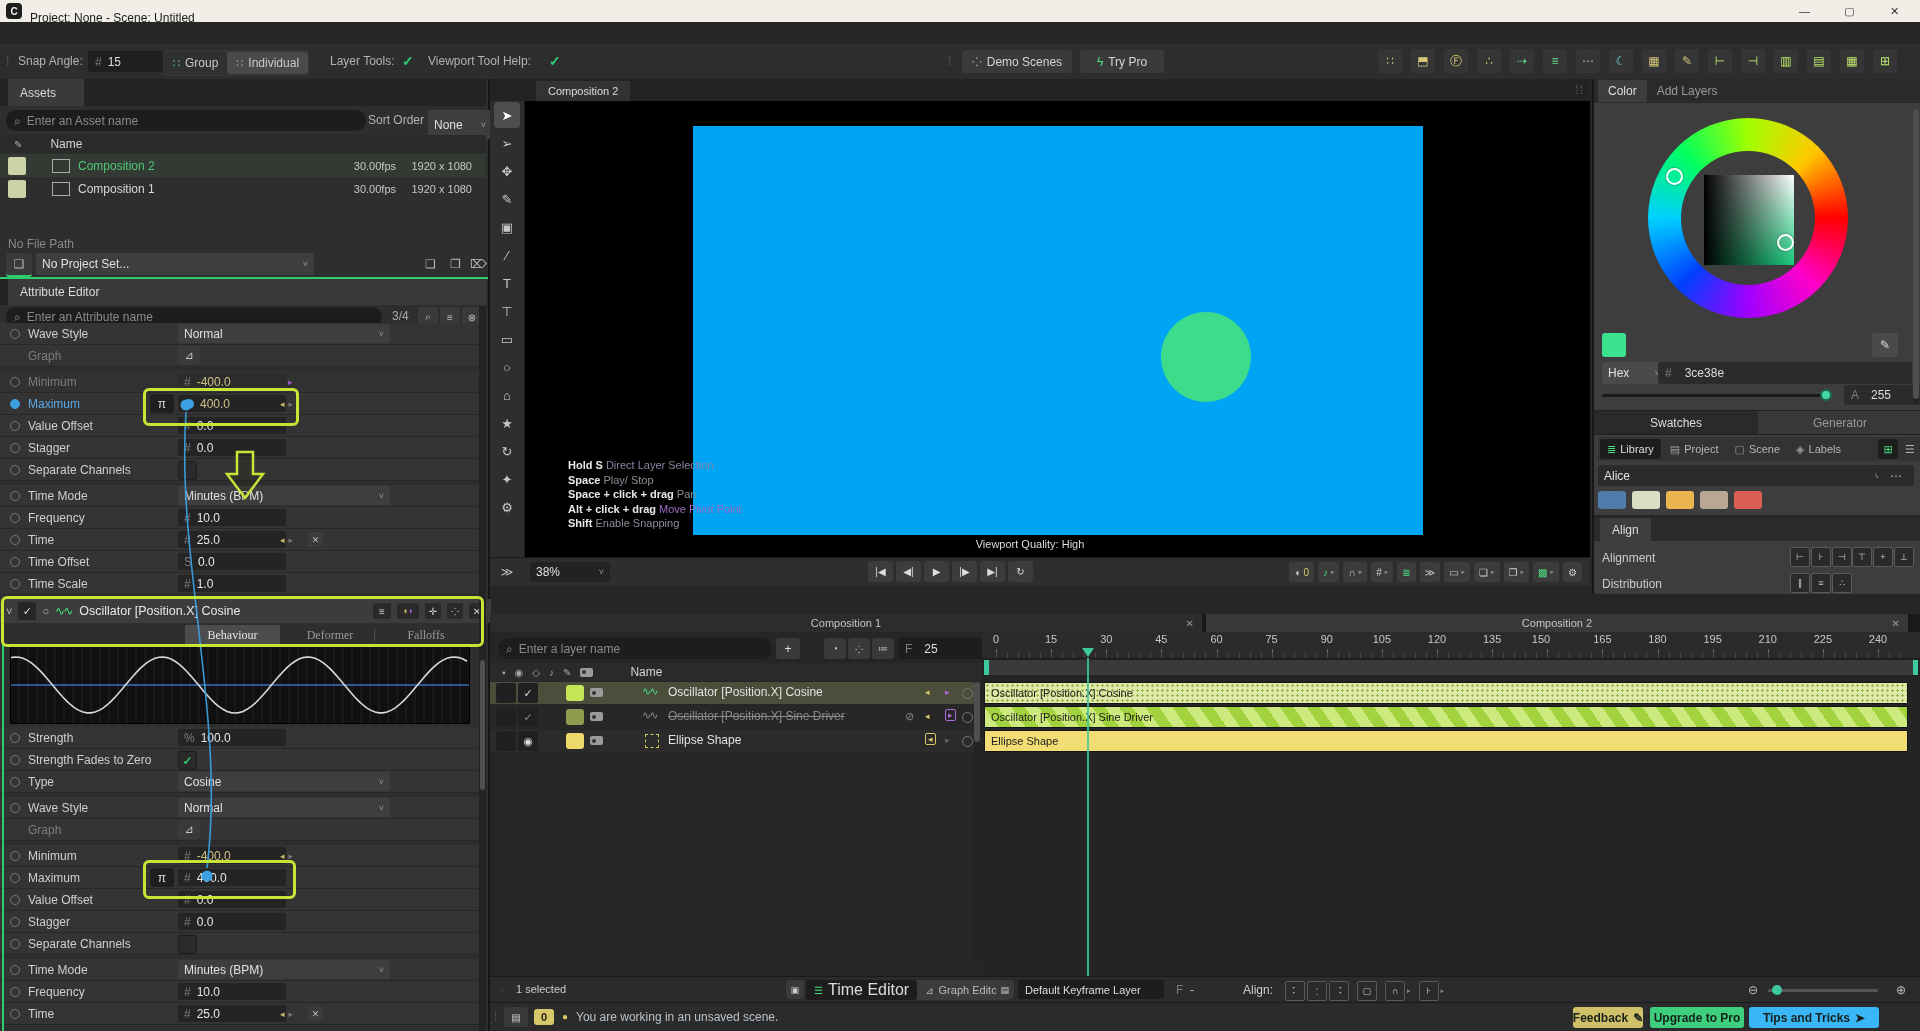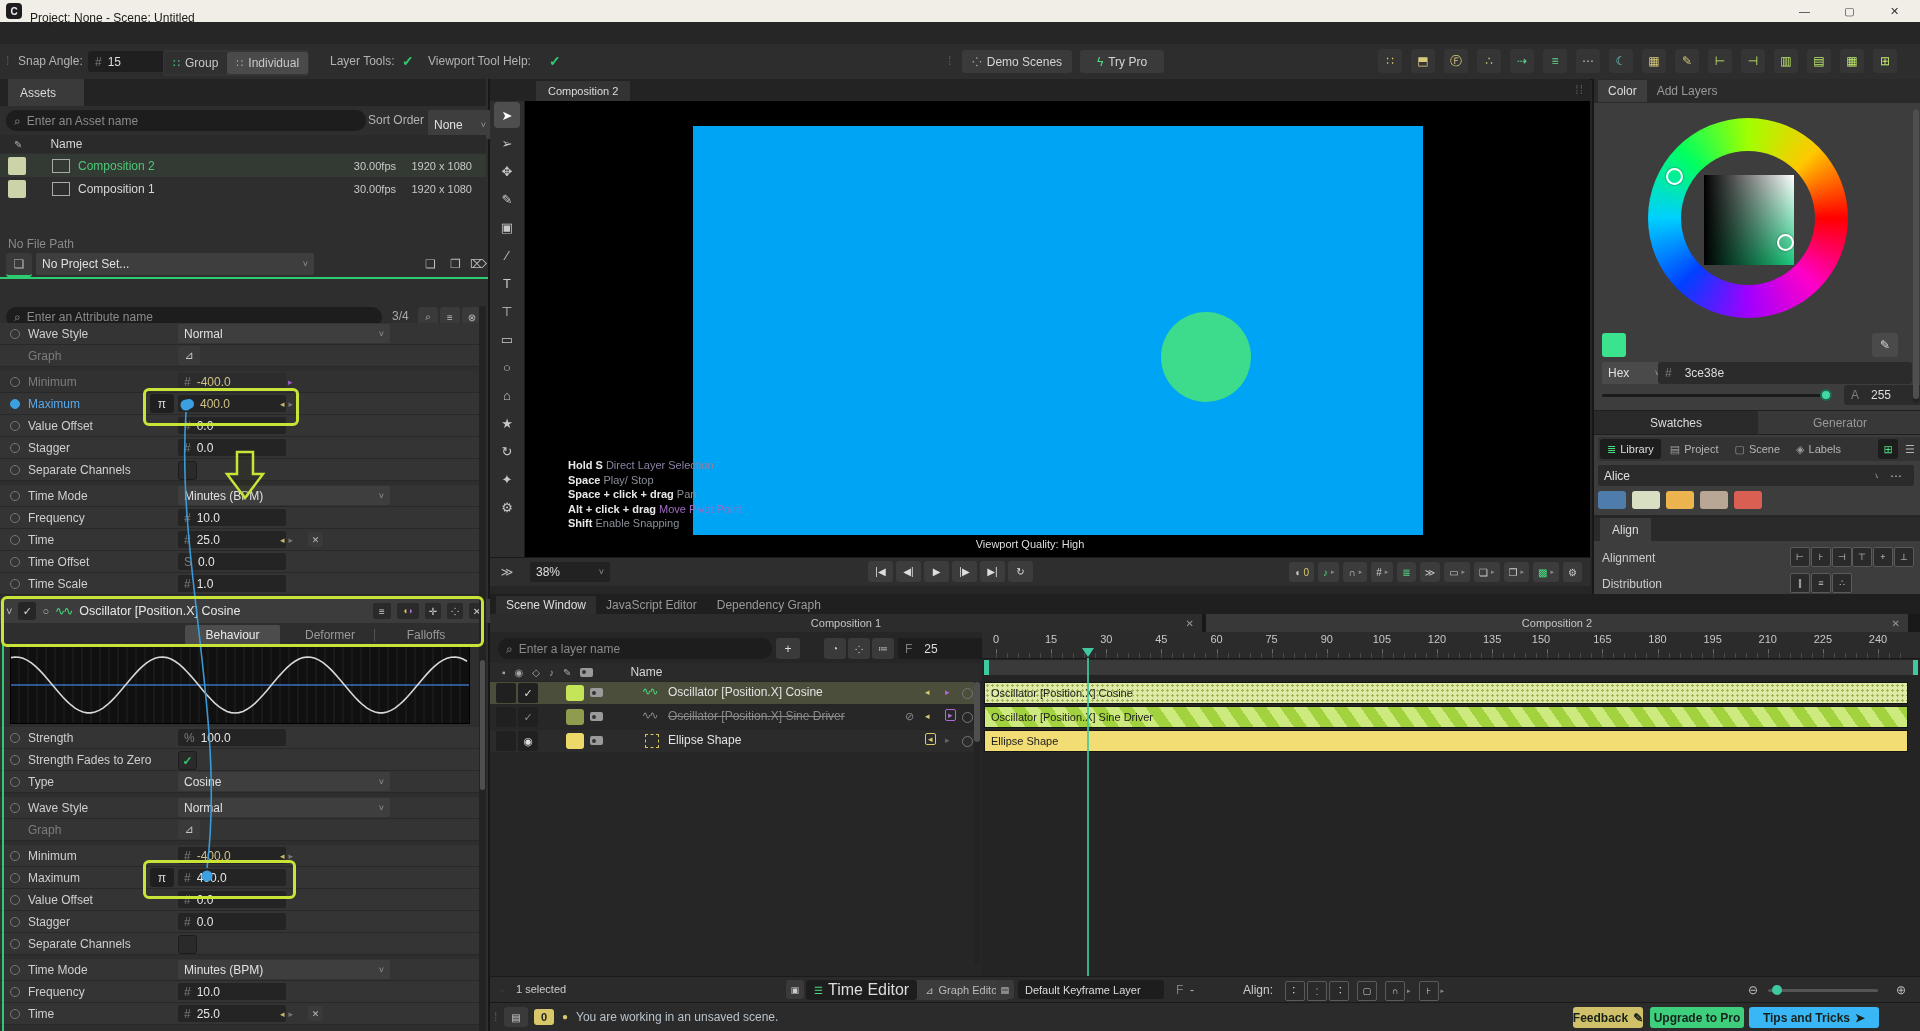--- a/index.html
+++ b/index.html
@@ -46,21 +46,21 @@
   .khaki{color:#cfc086;}
   .add{position:absolute;left:178px;top:1px;width:200px;height:19px;}
   .achk{position:absolute;left:178px;top:2px;width:17px;height:17px;background:#2a2a2a;border:1px solid #1c1c1c;border-radius:3px;color:#2ecc71;font-weight:bold;font-size:12px;}
   .agraph{position:absolute;left:178px;top:1px;width:22px;height:19px;background:#3a3a3a;border-radius:3px;color:#c5c5c5;font-size:11px;}
   .api{position:absolute;left:150px;top:1px;width:24px;height:19px;background:#1f1f1f;border-radius:3px;color:#ddd;font-size:12px;}
   .nav{position:absolute;top:0;height:21px;display:flex;align-items:center;gap:4px;font-size:9px;}
   .aclose{position:absolute;left:308px;top:3px;width:15px;height:15px;background:#3a3a3a;border-radius:3px;color:#bbb;font-size:9px;}
   
   #osc-header{left:0;top:599px;width:479px;height:24px;background:#3c3c3c;}
   .osc-ic{font-size:11px;color:#bbb;}
-  .behav-tab{border-radius:2px;color:#9a9a9a;}
+  .behav-tab{border-radius:2px;color:#9a9a9a;font-family:Liberation Serif, serif;}
   .behav-tab.on{background:#4c4c4c;color:#e8e8e8;}
   #graphbox{left:10px;top:646px;width:458px;height:76px;background:#101010;border:1px solid #000;}
   
   #viewport{left:490px;top:79px;width:1100px;height:506px;background:#242424;}
   #vp-body{left:0;top:22px;width:1100px;height:456px;background:#000;}
   #toolstrip{left:0;top:22px;width:34px;height:456px;background:#2e2e2e;border-right:1px solid #1a1a1a;}
   .tool{width:26px;height:26px;margin:1px auto 2px auto;color:#c8c8c8;font-size:13px;border-radius:4px;}
   .tool.on{background:#4e4e4e;color:#fff;}
   #vp-bottombar{left:0;top:478px;width:1100px;height:28px;background:#2e2e2e;border-top:1px solid #1a1a1a;}
   .vpbtn{background:#3c3c3c;border-radius:3px;color:#ddd;font-size:10px;}
@@ -212,20 +212,23 @@
     <div class="abs ctr" style="left:6px;top:174px;width:26px;height:22px;background:#3a3a3a;border-radius:3px;color:#bbb;border-bottom:2px solid #2ecc71">❏</div>
     <div class="abs dd" style="left:36px;top:174px;width:266px;height:22px">
       <span>No Project Set...</span>
         <span class="caret">˅</span>
     </div>
     <div class="abs ctr" style="left:420px;top:175px;width:21px;height:20px;color:#bbb">❏</div>
     <div class="abs ctr" style="left:445px;top:175px;width:21px;height:20px;color:#bbb">❐</div>
     <div class="abs ctr" style="left:468px;top:175px;width:21px;height:20px;color:#bbb">⌦</div>
 
     <div class="abs" style="left:0;top:198px;width:488px;height:2px;background:#2ecc71"></div>
+    <div class="abs tabbar" style="left:0;top:200px;width:486px;height:26px">
+      <div class="tab-on" style="height:26px;margin-left:8px">Attribute Editor</div>
+    </div>
     <div class="abs searchfield" style="left:6px;top:228px;width:360px;height:20px">
       <span>⌕</span>
       <span>Enter an Attribute name</span>
     </div>
     <div class="abs" style="left:392px;top:230px;color:#aaa">3/4</div>
     <div class="abs ctr" style="left:418px;top:228px;width:20px;height:20px;background:#3a3a3a;border-radius:3px;color:#bbb;font-size:10px">⌕</div>
     <div class="abs ctr" style="left:440px;top:228px;width:20px;height:20px;background:#3a3a3a;border-radius:3px;color:#bbb;font-size:10px">≡</div>
     <div class="abs ctr" style="left:462px;top:228px;width:20px;height:20px;background:#3a3a3a;border-radius:3px;color:#bbb;font-size:10px">⊗</div>
 
     <div id="upper-rows" class="abs" style="left:0;top:244px;width:479px">
@@ -702,25 +705,20 @@
           <div class="mini-btn ctr">∥</div>
           <div class="mini-btn ctr">≡</div>
           <div class="mini-btn ctr">∴</div>
         </div>
       <div class="abs scrolltrack" style="left:319px;top:6px;width:6px;height:294px;border-radius:3px">
         <div class="scrollthumb" style="position:absolute;left:0;top:0;width:6px;height:290px"></div>
       </div>
     </div>
   </div>
 
-  <div id="bottom-tabs" class="abs flex">
-    <div class="btab on" style="margin-left:6px">Scene Window</div>
-    <div class="btab">JavaScript Editor</div>
-    <div class="btab">Dependency Graph</div>
-  </div>
   <div id="comp-tabs" class="abs">
     <div class="ctab" style="left:0;width:712px;background:#2c2c2c">
       <span>Composition 1</span>
       <span class="x">✕</span>
     </div>
     <div class="ctab" style="left:716px;width:702px;background:#383838">
       <span>Composition 2</span>
       <span class="x">✕</span>
     </div>
   </div>

